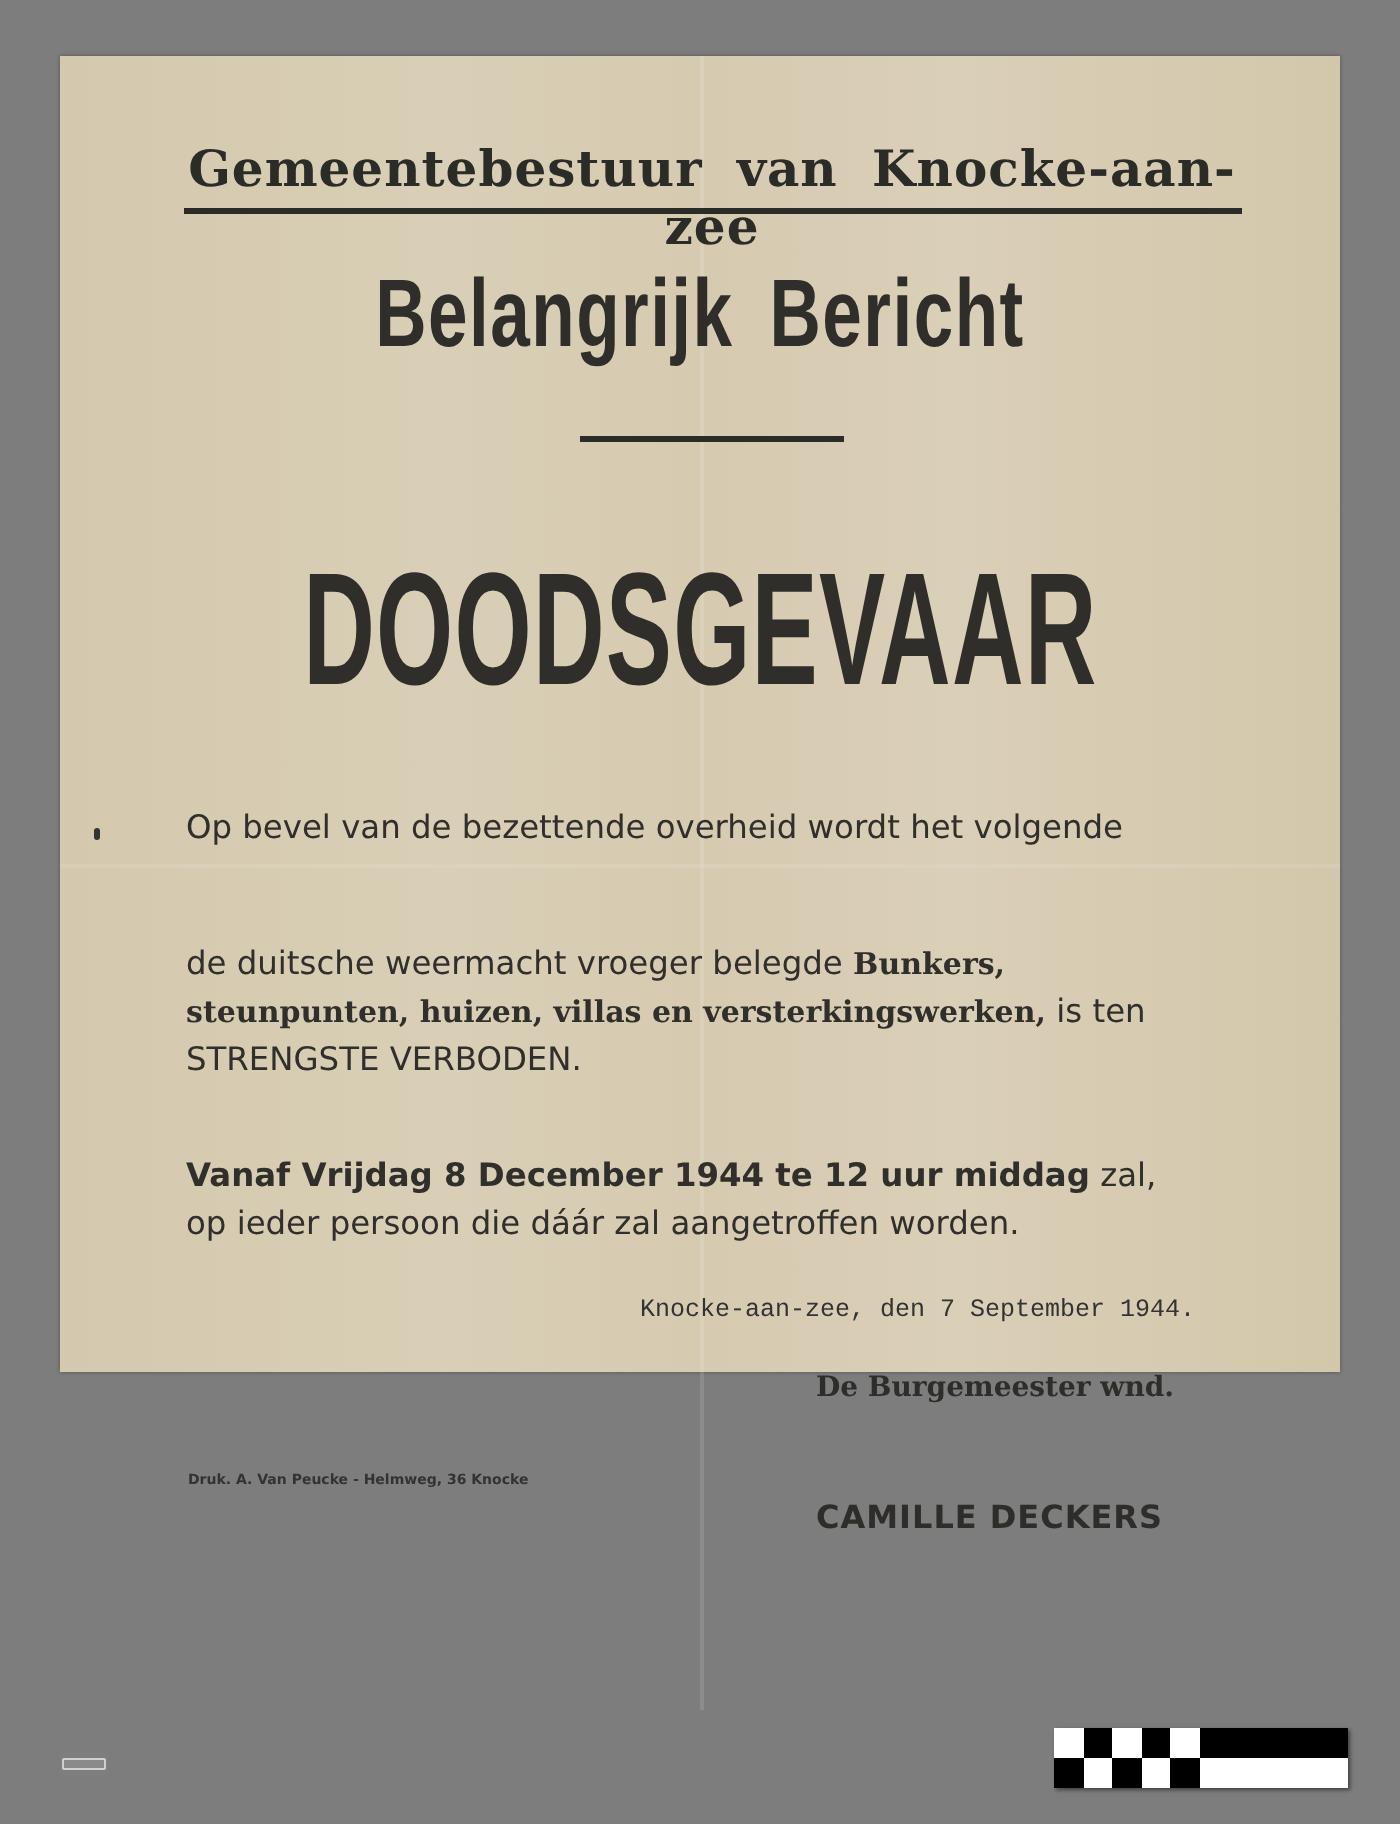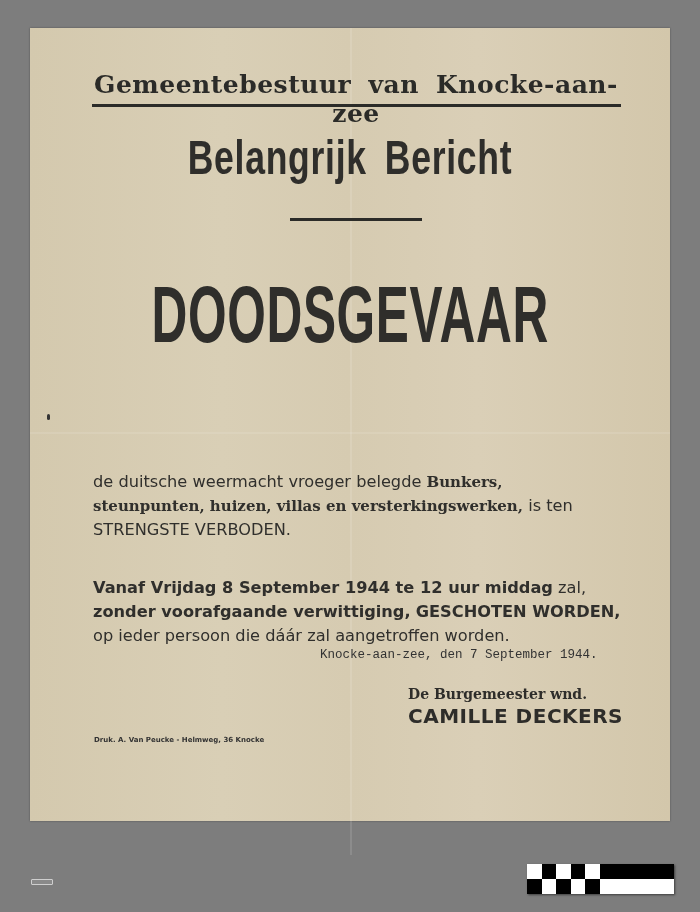--- a/index.html
+++ b/index.html
@@ -2,21 +2,21 @@
 <html><head>
 <meta charset="utf-8">
 <style>
   html, body { margin:0; padding:0; }
   body {
     width:700px; height:912px; position:relative; overflow:hidden;
     background:#7d7d7d;
     font-family:"DejaVu Sans", sans-serif;
   }
   .poster {
-    position:absolute; left:30px; top:28px; width:640px; height:793px;
+    position:absolute; left:30px; top:28px; width:640px; height:658px;
     background:linear-gradient(90deg,#d4c9ae 0%,#d9cfb6 30%,#d6cbb1 50%,#dacfb7 70%,#d3c7ab 100%);
     box-shadow:0 0 2px rgba(0,0,0,0.35);
   }
   .fold-v { position:absolute; left:320px; top:0; width:2px; height:827px; background:rgba(255,255,255,0.12); }
   .fold-h { position:absolute; left:0; top:404px; width:640px; height:2px; background:rgba(255,255,255,0.10); }
 
   .header {
     position:absolute; left:62px; top:42px; width:528px; text-align:center;
     font-family:"DejaVu Serif", serif; font-weight:bold; font-size:25px; color:#2b2b28;
     letter-spacing:0.5px; word-spacing:8px;
@@ -51,22 +51,22 @@
 
   .date {
     position:absolute; left:290px; top:620px;
     font-family:Liberation Mono, monospace; font-size:12.5px; color:#333;
   }
   .sig-role {
     position:absolute; left:378px; top:658px;
     font-family:"DejaVu Serif", serif; font-weight:bold; font-size:14px; color:#2e2d2a;
   }
   .sig-name {
-    position:absolute; left:378px; top:676px;
-    font-family:"DejaVu Sans", sans-serif; font-weight:bold; font-size:20px; color:#2e2d2a; letter-spacing:0.5px;
+    position:absolute; left:378px; top:721px;
+    font-family:"DejaVu Sans", sans-serif; font-weight:bold; font-size:16px; color:#2e2d2a; letter-spacing:0.5px;
   }
   .printer {
     position:absolute; left:64px; top:708px;
     font-family:"DejaVu Sans", sans-serif; font-weight:bold; font-size:7px; color:#333;text-align:center;
   }
   .speck { position:absolute; left:17px; top:386px; width:3px; height:6px; background:#333; border-radius:2px; }
 
   .small-mark {
     position:absolute; left:31px; top:879px; width:20px; height:4px;
     border:1px solid #cfcfcf; border-radius:1px; background:#8a8a8a;
@@ -88,46 +88,43 @@
 
   <div class="header">Gemeentebestuur van Knocke-aan-zee</div>
   <div class="header-rule"></div>
 
   <div class="title">Belangrijk Bericht</div>
   <div class="title-rule"></div>
 
   <div class="headline">DOODSGEVAAR</div>
 
   <div class="para p1">
+    <span class="line">Op bevel van de bezettende overheid wordt het volgende</span>
   </div>
 
   <div class="para p2">
     <span class="line just">
       <span>de</span>
       <span>duitsche</span>
       <span>weermacht</span>
       <span>vroeger</span>
       <span>belegde</span>
       <span class="bs">Bunkers,</span>
     </span>
     <span class="line just">
       <span class="bs">steunpunten, huizen, villas en versterkingswerken,</span>
       <span>is ten</span>
     </span>
     <span class="line">STRENGSTE VERBODEN.</span>
   </div>
 
   <div class="para p3">
     <span class="line just">
-      <span class="b">Vanaf Vrijdag 8 September 1944 te 12 uur middag</span>
+      <span class="b">Vanaf Vrijdag 8 December 1944 te 12 uur middag</span>
       <span>zal,</span>
-    </span>
-    <span class="line just">
-      <span class="b">zonder voorafgaande verwittiging,</span>
-      <span class="b">GESCHOTEN WORDEN,</span>
     </span>
     <span class="line">op ieder persoon die dáár zal aangetroffen worden.</span>
   </div>
 
   <div class="date">Knocke-aan-zee, den 7 September 1944.</div>
   <div class="sig-role">De Burgemeester wnd.</div>
   <div class="sig-name">CAMILLE DECKERS</div>
   <div class="printer">Druk. A. Van Peucke - Helmweg, 36 Knocke</div>
 </div>
 

